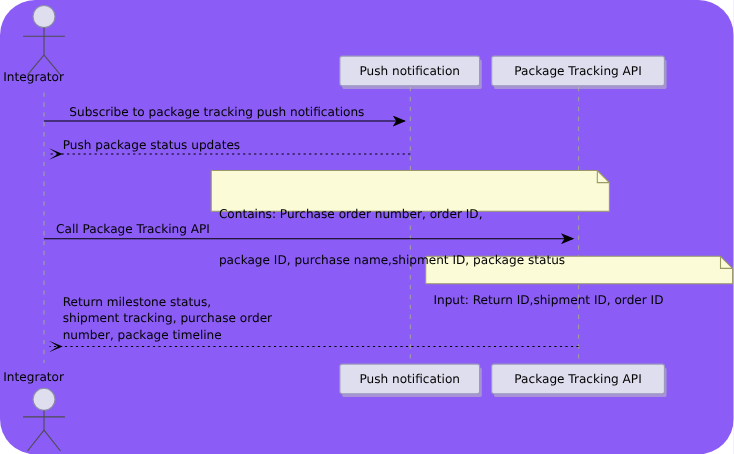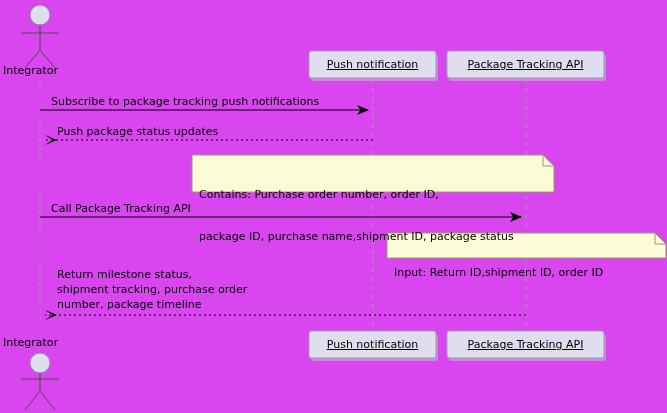--- a/index.html
+++ b/index.html
@@ -7,22 +7,23 @@
     padding: 0;
     background: #ffffff;
   }
   body {
     font-family: "DejaVu Sans", sans-serif;
   }
   #diagram {
     position: relative;
     width: 667px;
     height: 413px;
-    background: #d946ef;
+    background: #8b5cf6;
     overflow: hidden;
+    border-radius: 32px;
   }
   #diagram svg.layer {
     position: absolute;
     left: 0;
     top: 0;
     width: 667px;
     height: 413px;
   }
   .txt {
     position: absolute;
@@ -37,21 +38,20 @@
   }
   .participant-label {
     position: absolute;
     display: flex;
     align-items: center;
     justify-content: center;
     font-family: "DejaVu Sans", sans-serif;
     font-size: 11px;
     color: #000000;
     white-space: pre;
-    text-decoration: underline;
   }
   .note-text {
     position: absolute;
     font-family: "DejaVu Sans", sans-serif;
     font-size: 11px;
     color: #000000;
     white-space: pre;
     line-height: 14px;
   }
   .msg-label {
@@ -154,21 +154,21 @@
   <div class="txt actor-label" style="left:3px; top:336px;">Integrator</div>
 
   <div class="participant-label" style="left:309px; top:51px; width:127px; height:27px;">Push notification</div>
 
   <div class="participant-label" style="left:447px; top:51px; width:157px; height:27px;">Package Tracking API</div>
 
   <div class="participant-label" style="left:309px; top:331px; width:127px; height:27px;">Push notification</div>
 
   <div class="participant-label" style="left:447px; top:331px; width:157px; height:27px;">Package Tracking API</div>
 
-  <div class="msg-label" style="left:51px; top:94px;">Subscribe to package tracking push notifications</div>
+  <div class="msg-label" style="left:63px; top:94px;">Subscribe to package tracking push notifications</div>
 
   <div class="msg-label" style="left:51px; top:201px;">Call Package Tracking API</div>
 
   <div class="msg-label" style="left:57px; top:124px;">Push package status updates</div>
 
   <div class="msg-label" style="left:57px; top:267px;">Return milestone status,
 shipment tracking, purchase order
 number, package timeline</div>
 
   <div class="note-text" style="left:199px; top:160px;">

